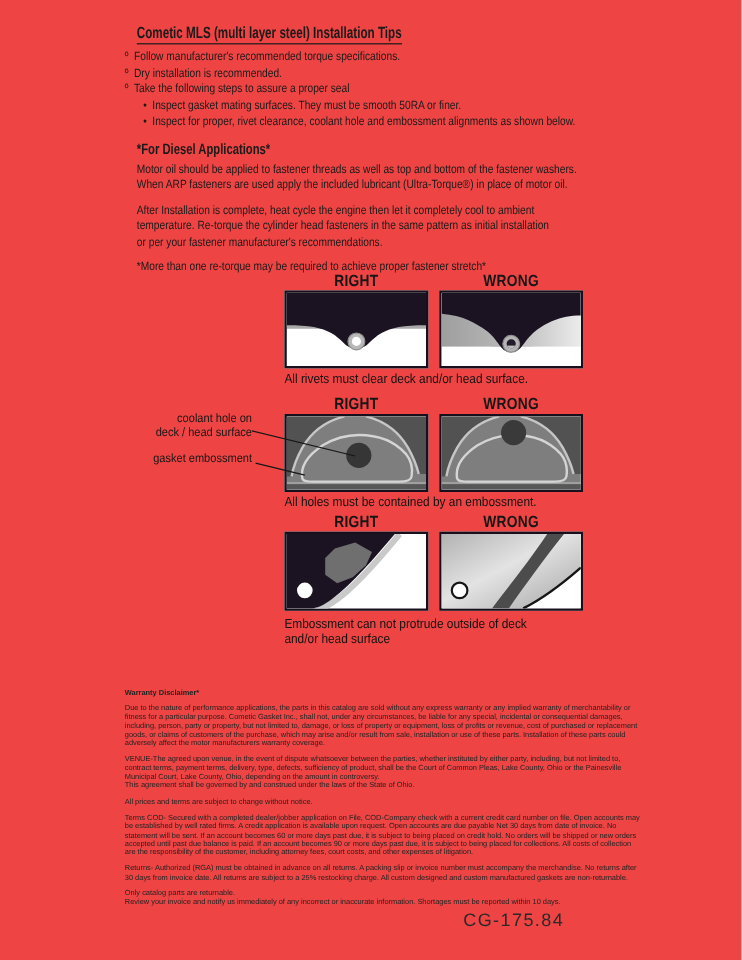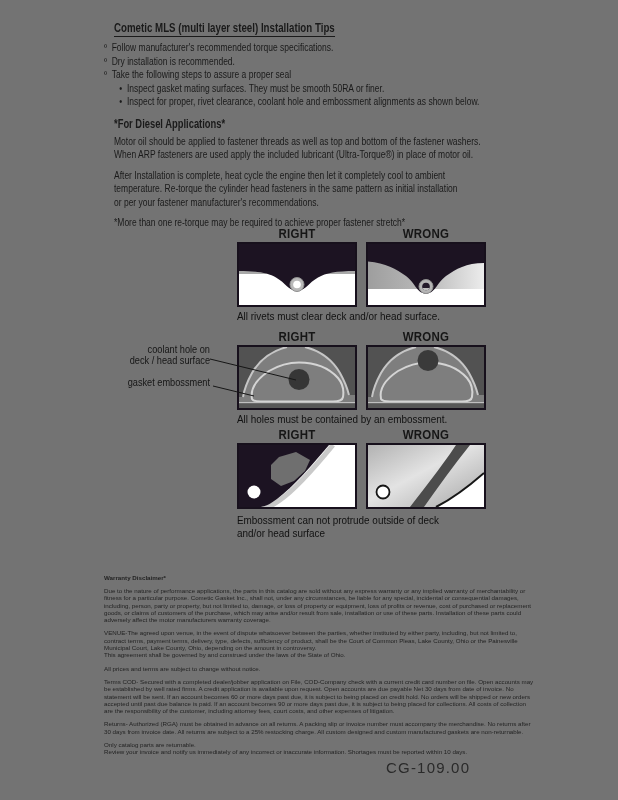--- a/index.html
+++ b/index.html
@@ -1,16 +1,16 @@
 <!DOCTYPE html>
 <html><head>
 <meta charset="utf-8">
 <style>
   html,body{margin:0;padding:0;background:#ffffff;}
-  .page{position:relative;width:618px;height:800px;background:#737373;overflow:hidden;
+  .page{position:relative;width:618px;height:800px;background:#ef4444;overflow:hidden;
         font-family:"Liberation Sans","DejaVu Sans",sans-serif;color:#1a1a1a;}
 
   
   .header-block{position:absolute;left:104px;top:20px;width:480px;}
   .doc-title{margin:0 0 6px 10px;font-size:13.5px;font-weight:bold;transform:scaleX(.72);
              transform-origin:0 50%;white-space:nowrap;}
   .doc-title span{border-bottom:1.6px solid #1a1a1a;padding-bottom:1px;}
   .bullets{margin:0;}
   .b-line{font-size:10px;line-height:13.5px;white-space:nowrap;transform:scaleX(.85);
           transform-origin:0 50%;}
@@ -190,15 +190,15 @@
 be established by well rated firms.  A credit application is available upon request.  Open accounts are due payable Net 30 days from date of invoice.  No
 statement will be sent.  If an account becomes 60 or more days past due, it is subject to being placed on credit hold.  No orders will be shipped or new orders
 accepted until past due balance is paid.  If an account becomes 90 or more days past due, it is subject to being placed for collections.  All costs of collection
 are the responsibility of the customer, including attorney fees, court costs, and other expenses of litigation.</p>
     <p class="disc-p">Returns- Authorized (RGA) must be obtained in advance on all returns.  A packing slip or invoice number must accompany the merchandise.  No returns after
 30 days from invoice date.  All returns are subject to a 25% restocking charge.  All custom designed and custom manufactured gaskets are non-returnable.</p>
     <p class="disc-p">Only catalog parts are returnable.
 Review your invoice and notify us immediately of any incorrect or inaccurate information.  Shortages must be reported within 10 days.</p>
   </div>
 
-  <div class="doc-code">CG-109.00</div>
+  <div class="doc-code">CG-175.84</div>
 
 </div>
 
 </body></html>

